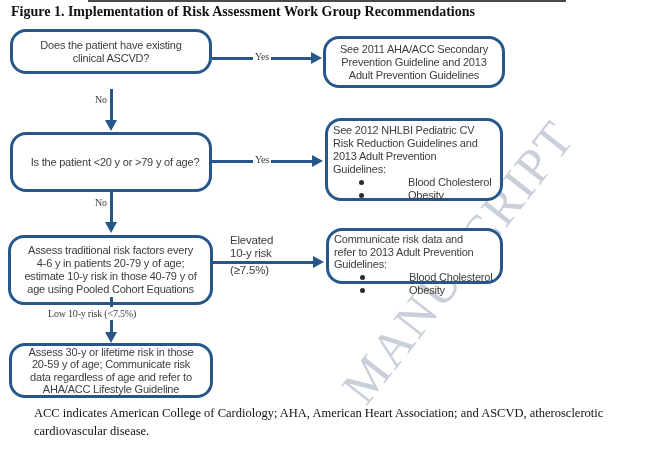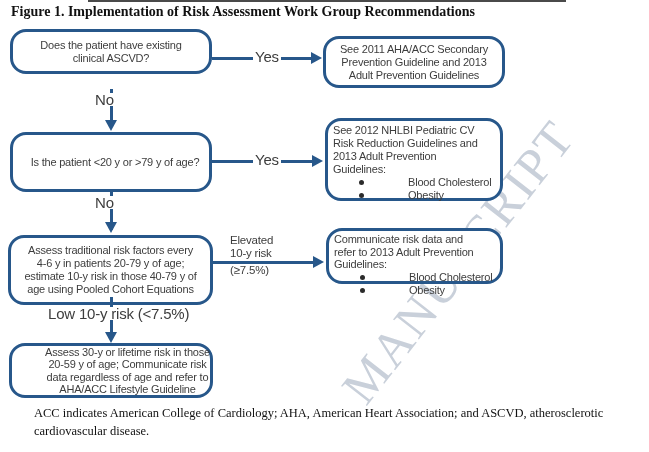--- a/index.html
+++ b/index.html
@@ -15,36 +15,36 @@
   .box{position:absolute;box-sizing:border-box;border:3px solid #27578a;border-radius:16px;
        background:#fff;z-index:2;color:#3d3d3d;font-size:11px;line-height:13px;letter-spacing:-0.2px;}
   .center{display:flex;align-items:center;justify-content:center;text-align:center;}
   .txt{white-space:pre-line;display:block;}
   .hline{position:absolute;height:3px;background:#27578a;z-index:2;}
   .vline{position:absolute;width:3px;background:#27578a;z-index:2;}
   .head-r{position:absolute;width:0;height:0;border-top:6px solid transparent;
           border-bottom:6px solid transparent;border-left:11px solid #27578a;z-index:2;}
   .head-d{position:absolute;width:0;height:0;border-left:6px solid transparent;
           border-right:6px solid transparent;border-top:11px solid #27578a;z-index:2;}
-  .lbl{position:absolute;background:#fff;color:#3d3d3d;font-size:15px;line-height:13px;
-       z-index:3;padding:0 2px;letter-spacing:-0.2px;}
+  .lbl{position:absolute;background:#fff;color:#3d3d3d;font-size:10px;line-height:13px;
+       z-index:3;padding:0 2px;letter-spacing:-0.2px;font-family:Liberation Serif, serif;}
   .lbl-clear{position:absolute;background:transparent;color:#3d3d3d;font-size:11.5px;line-height:13px;
        z-index:3;text-align:left;white-space:pre-line;letter-spacing:-0.2px;}
   .bullet{display:flex;align-items:center;margin-left:26px;height:13px;gap:36px;}
   .dot{width:5px;height:5px;border-radius:50%;background:#2b2b2b;margin-right:8px;flex:0 0 auto;}
   .caption{position:absolute;left:10px;top:404px;width:639px;
            font-family:"Liberation Serif",serif;font-size:12.5px;line-height:18px;color:#111;
            white-space:pre-line;z-index:3;margin-left:24px;}
   #box-ascvd{left:10px;top:29px;width:202px;height:45px;}
   #box-r1{left:323px;top:36px;width:182px;height:52px;}
   #box-age{left:10px;top:132px;width:202px;height:60px;padding-left:8px;}
   #box-r2{left:325px;top:118px;width:178px;height:83px;padding:3px 2px 3px 5px;}
   #box-assess{left:8px;top:235px;width:205px;height:70px;}
   #box-r3{left:326px;top:228px;width:177px;height:56px;padding:2px 2px 2px 5px;line-height:12.5px;}
-  #box-lifetime{left:9px;top:343px;width:204px;height:55px;line-height:12.4px;justify-content:flex-end;}
+  #box-lifetime{left:9px;top:343px;width:204px;height:55px;line-height:12.4px;}
 </style>
 </head>
 <body>
 
 <div class="figure">
 
   <div class="top-artifact"></div>
 
   <div class="title">Figure 1. Implementation of Risk Assessment Work Group Recommendations</div>
 

